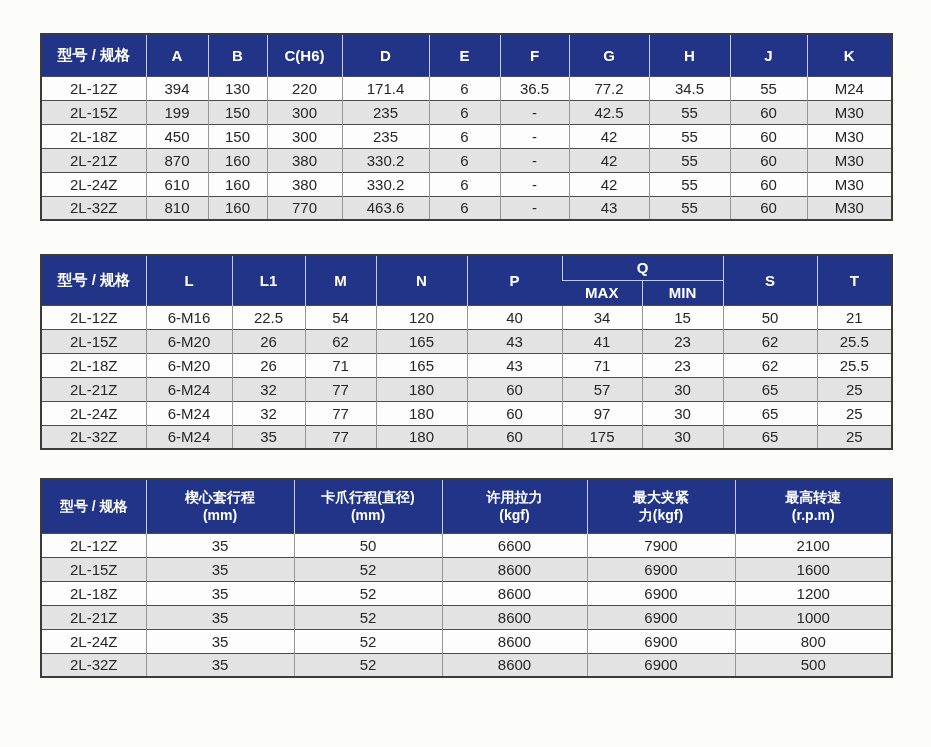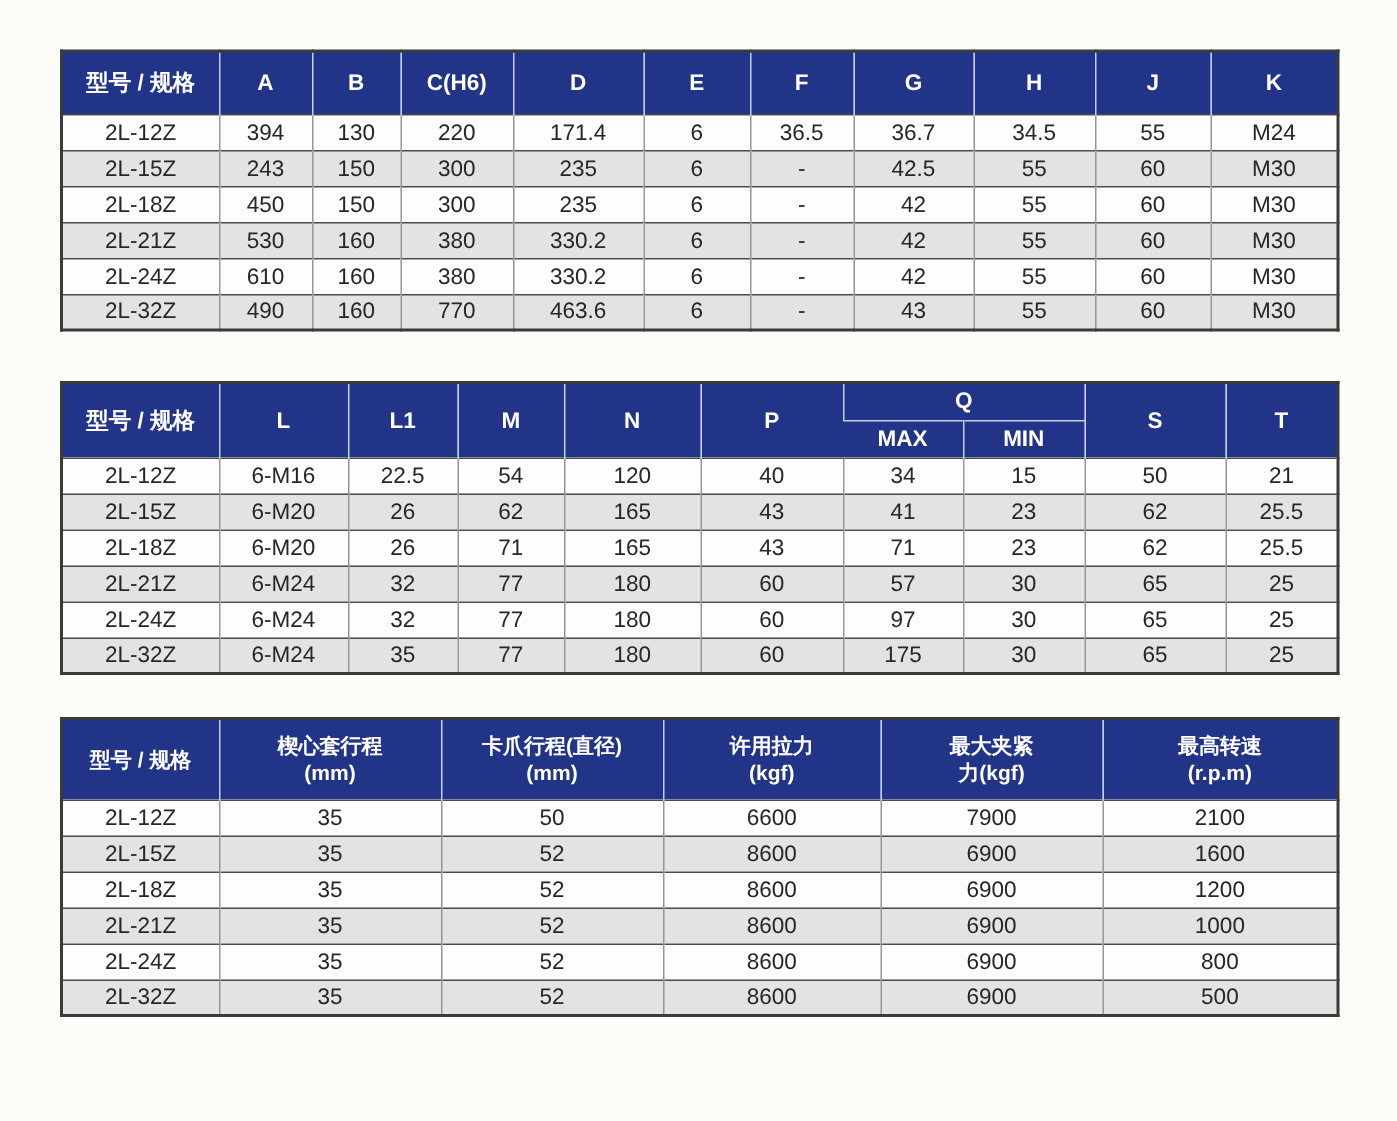--- a/index.html
+++ b/index.html
@@ -86,28 +86,28 @@
     </thead>
     <tbody>
         <tr>
           <td>2L-12Z</td>
           <td>394</td>
           <td>130</td>
           <td>220</td>
           <td>171.4</td>
           <td>6</td>
           <td>36.5</td>
-          <td>36.7</td>
+          <td>77.2</td>
           <td>34.5</td>
           <td>55</td>
           <td>M24</td>
         </tr>
         <tr>
           <td>2L-15Z</td>
-          <td>243</td>
+          <td>199</td>
           <td>150</td>
           <td>300</td>
           <td>235</td>
           <td>6</td>
           <td>-</td>
           <td>42.5</td>
           <td>55</td>
           <td>60</td>
           <td>M30</td>
         </tr>
@@ -119,21 +119,21 @@
           <td>235</td>
           <td>6</td>
           <td>-</td>
           <td>42</td>
           <td>55</td>
           <td>60</td>
           <td>M30</td>
         </tr>
         <tr>
           <td>2L-21Z</td>
-          <td>530</td>
+          <td>870</td>
           <td>160</td>
           <td>380</td>
           <td>330.2</td>
           <td>6</td>
           <td>-</td>
           <td>42</td>
           <td>55</td>
           <td>60</td>
           <td>M30</td>
         </tr>
@@ -145,21 +145,21 @@
           <td>330.2</td>
           <td>6</td>
           <td>-</td>
           <td>42</td>
           <td>55</td>
           <td>60</td>
           <td>M30</td>
         </tr>
         <tr>
           <td>2L-32Z</td>
-          <td>490</td>
+          <td>810</td>
           <td>160</td>
           <td>770</td>
           <td>463.6</td>
           <td>6</td>
           <td>-</td>
           <td>43</td>
           <td>55</td>
           <td>60</td>
           <td>M30</td>
         </tr>

